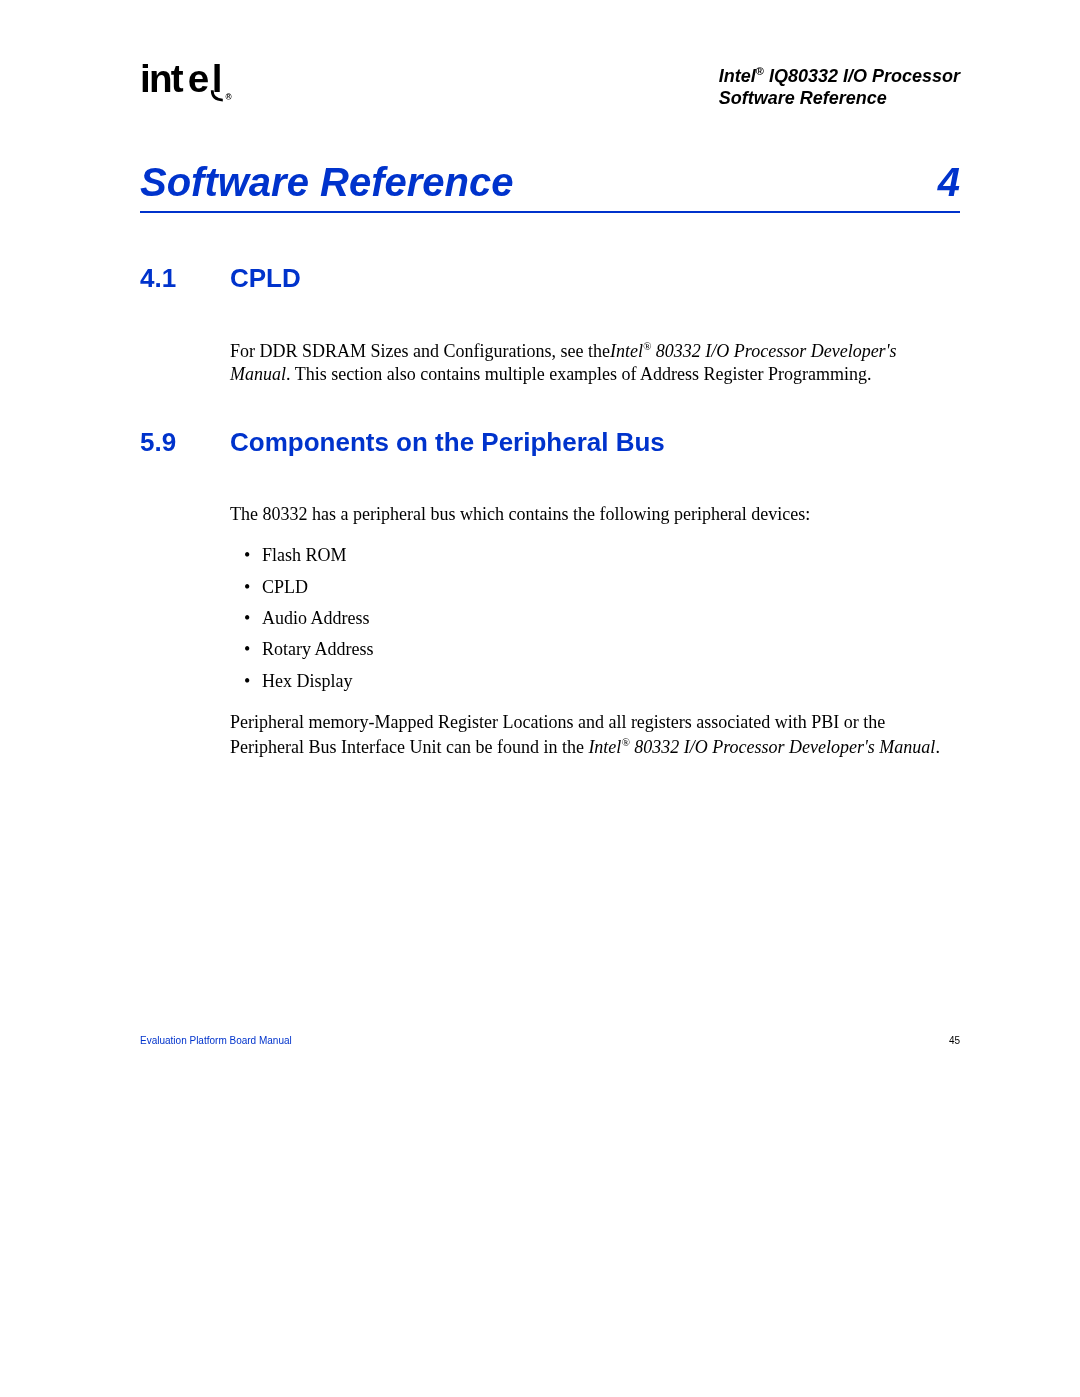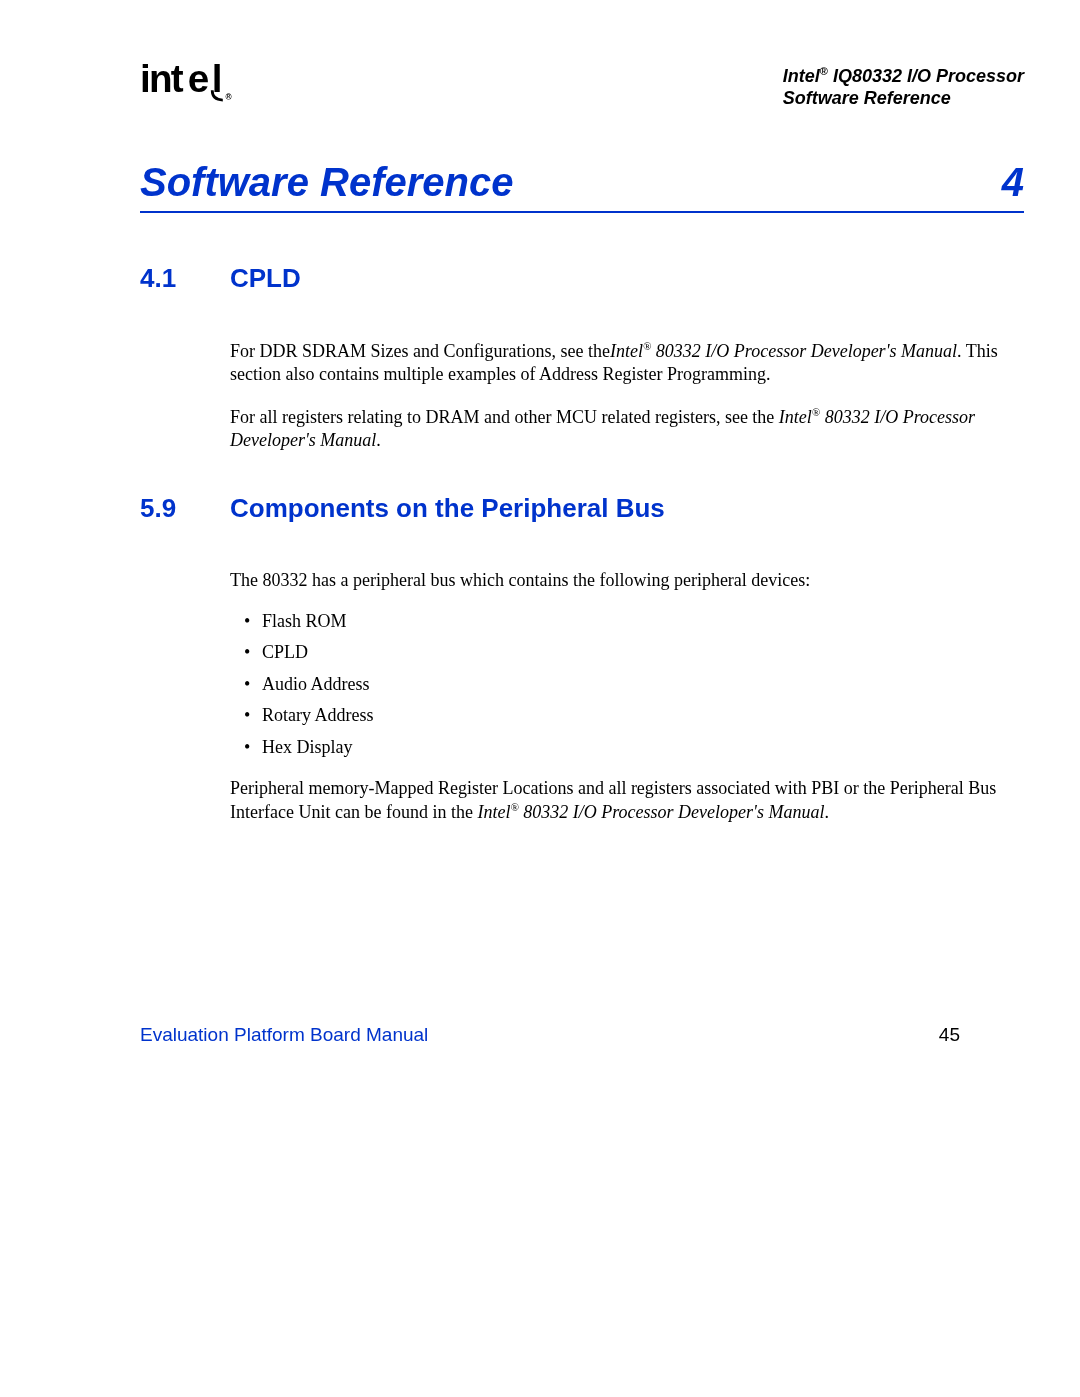--- a/index.html
+++ b/index.html
@@ -7,21 +7,21 @@
     padding: 0;
     background: #fff;
     width: 1080px;
     height: 1397px;
     font-family: "Times New Roman", Times, serif;
     color: #000;
     position: relative;
   }
   .page {
     box-sizing: border-box;
-    padding: 60px 56px 70px 140px;
+    padding: 60px 120px 70px 140px;
     width: 1080px;
     height: 1106px;
     position: relative;
   }
   .top-head {
     display: flex;
     justify-content: space-between;
     align-items: center;
     margin-bottom: 45px;
   }
@@ -118,21 +118,21 @@
     top: 0;
   }
   .footer {
     position: absolute;
     left: 140px;
     right: 120px;
     bottom: 60px;
     display: flex;
     justify-content: space-between;
     font-family: Arial, Helvetica, sans-serif;
-    font-size: 19px;
+    font-size: 10px;
   }
   .footer-left {
     color: #0033cc;
   }
   .footer-right {
     color: #000;
   }
   .logo-svg {
     height: 46px;
   }
@@ -168,23 +168,20 @@
   </div>
 
   <div class="section-head">
     <span class="section-num">4.1</span>
     <span>CPLD</span>
   </div>
   <div class="body-block">
     <div class="para">
       <span>For DDR SDRAM Sizes and Configurations, see the</span><span class="ital"><span>Intel</span><span class="sup">®</span><span> 80332 I/O Processor Developer's Manual</span></span><span>. This section also contains multiple examples of Address Register Programming.</span>
     </div>
-    <div class="para">
-      <span>For all registers relating to DRAM and other MCU related registers, see the </span><span class="ital"><span>Intel</span><span class="sup">®</span><span> 80332 I/O Processor Developer's Manual</span></span><span>.</span>
-    </div>
   </div>
 
   <div class="section-head" style="margin-top:40px">
     <span class="section-num">5.9</span>
     <span>Components on the Peripheral Bus</span>
   </div>
   <div class="body-block">
     <div class="para">The 80332 has a peripheral bus which contains the following peripheral devices:</div>
     <ul class="bullets">
       <li>Flash ROM</li>

